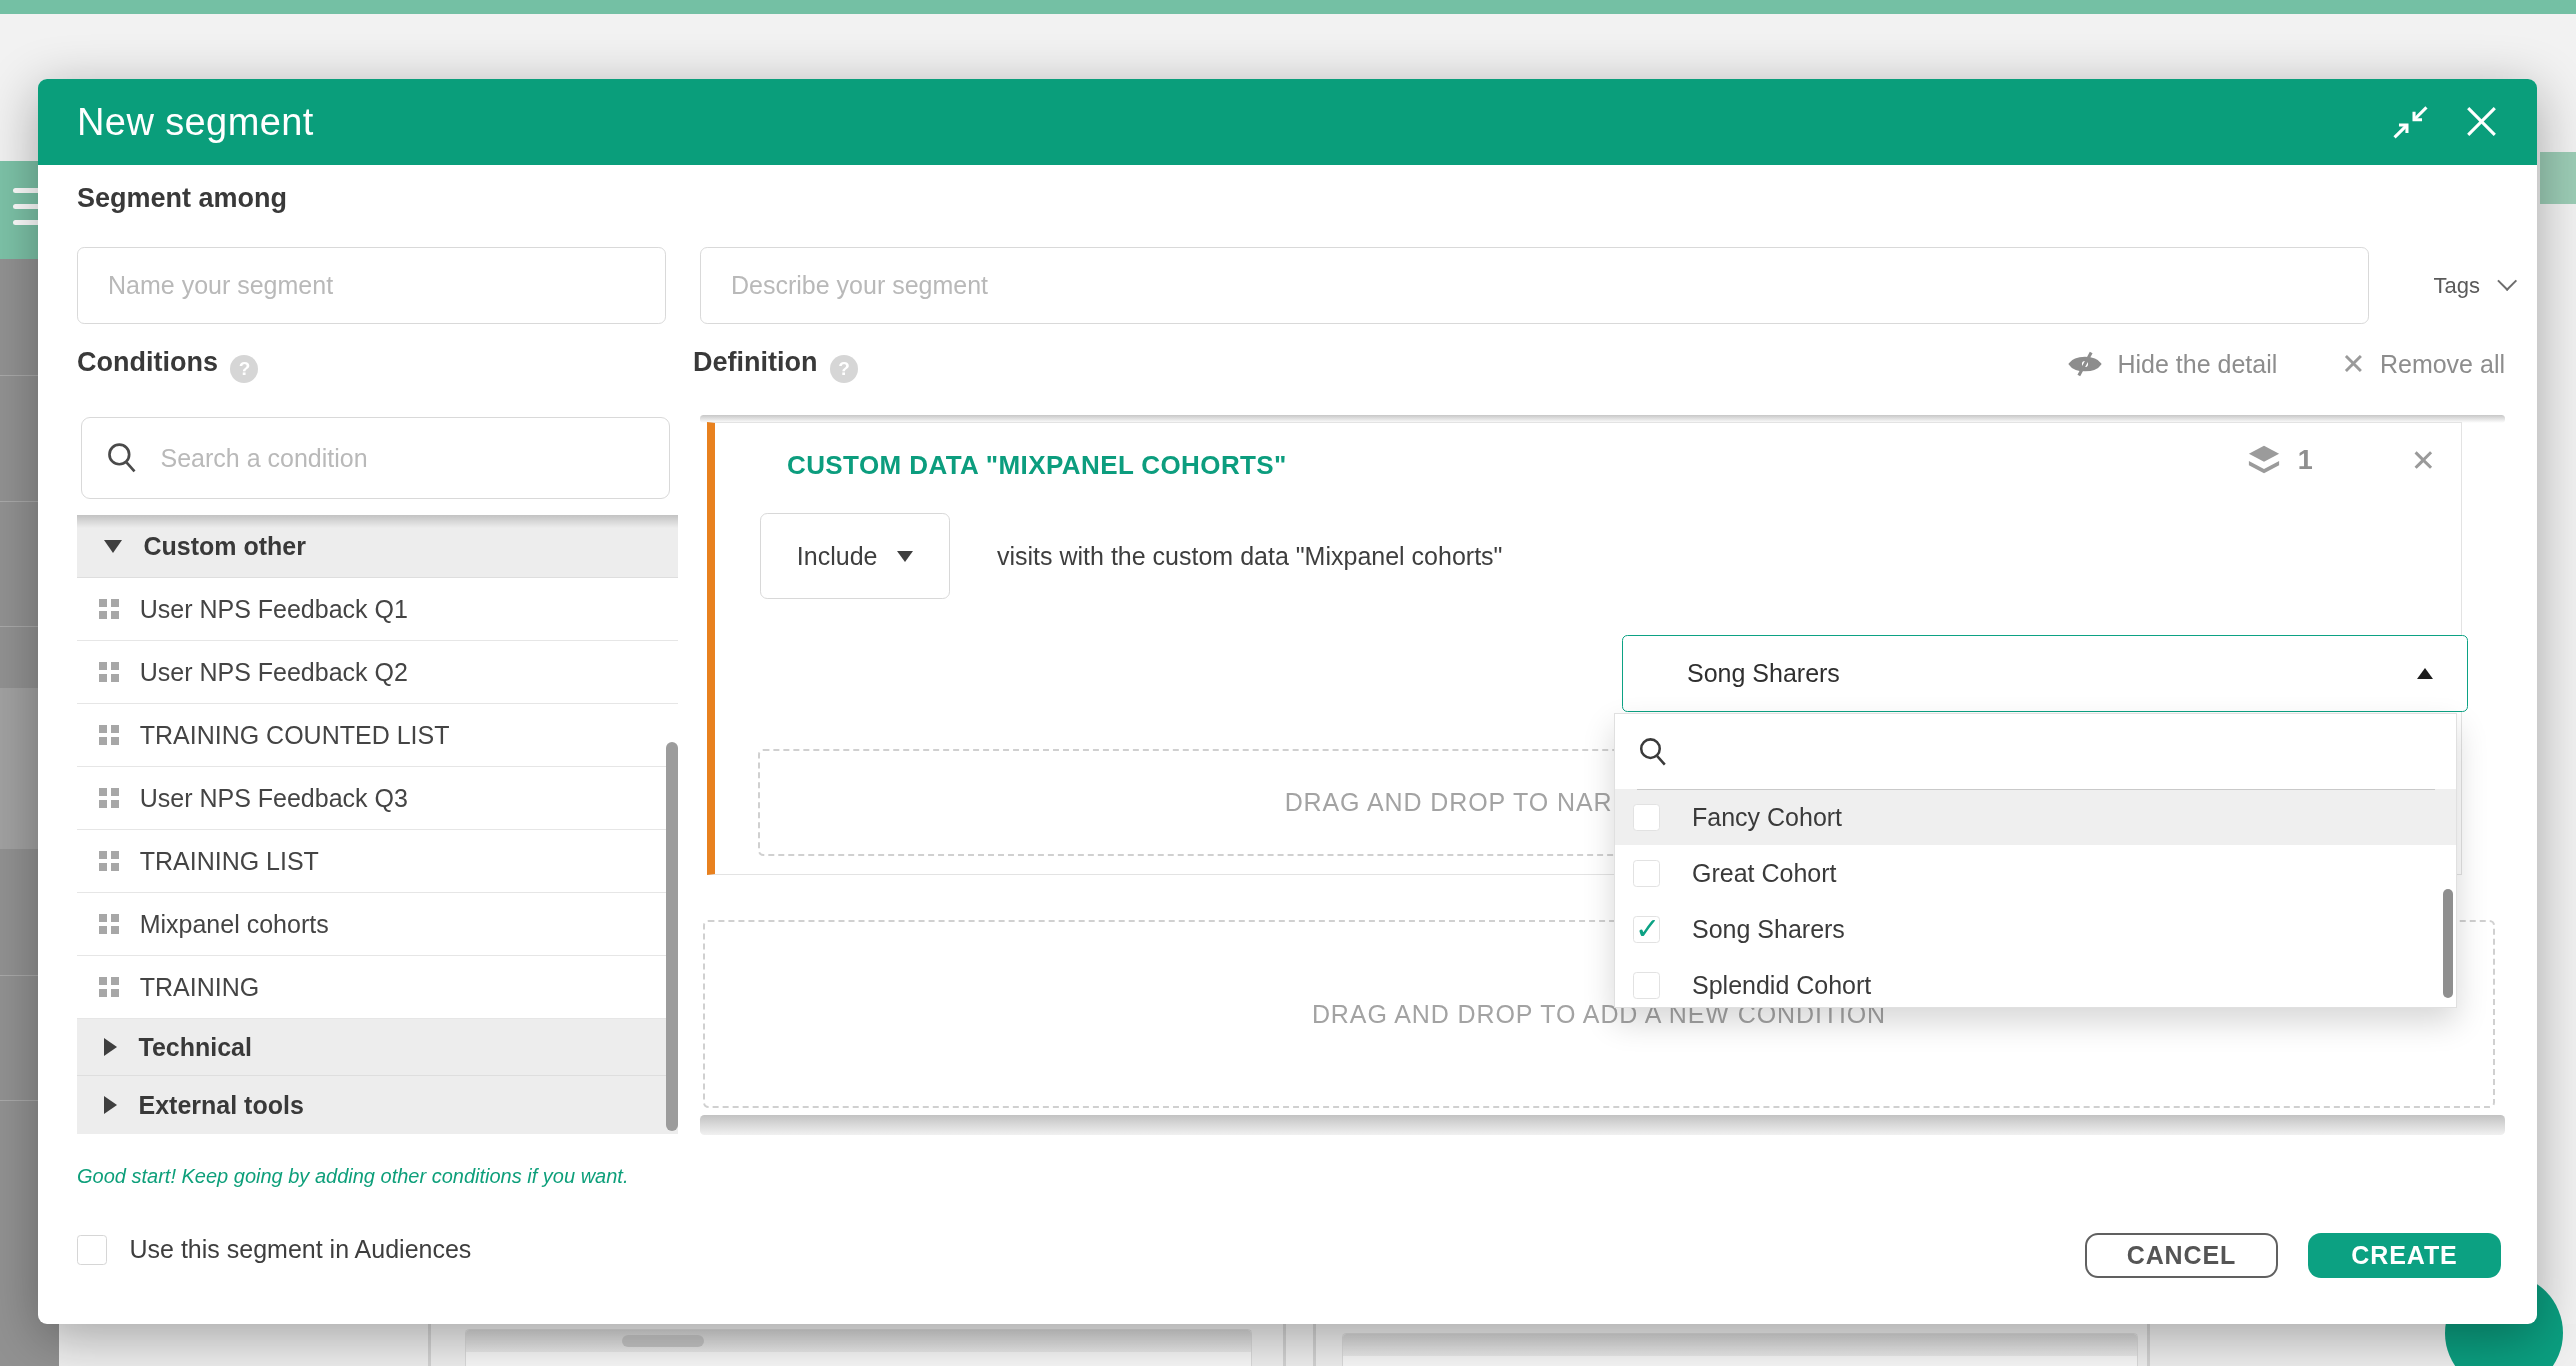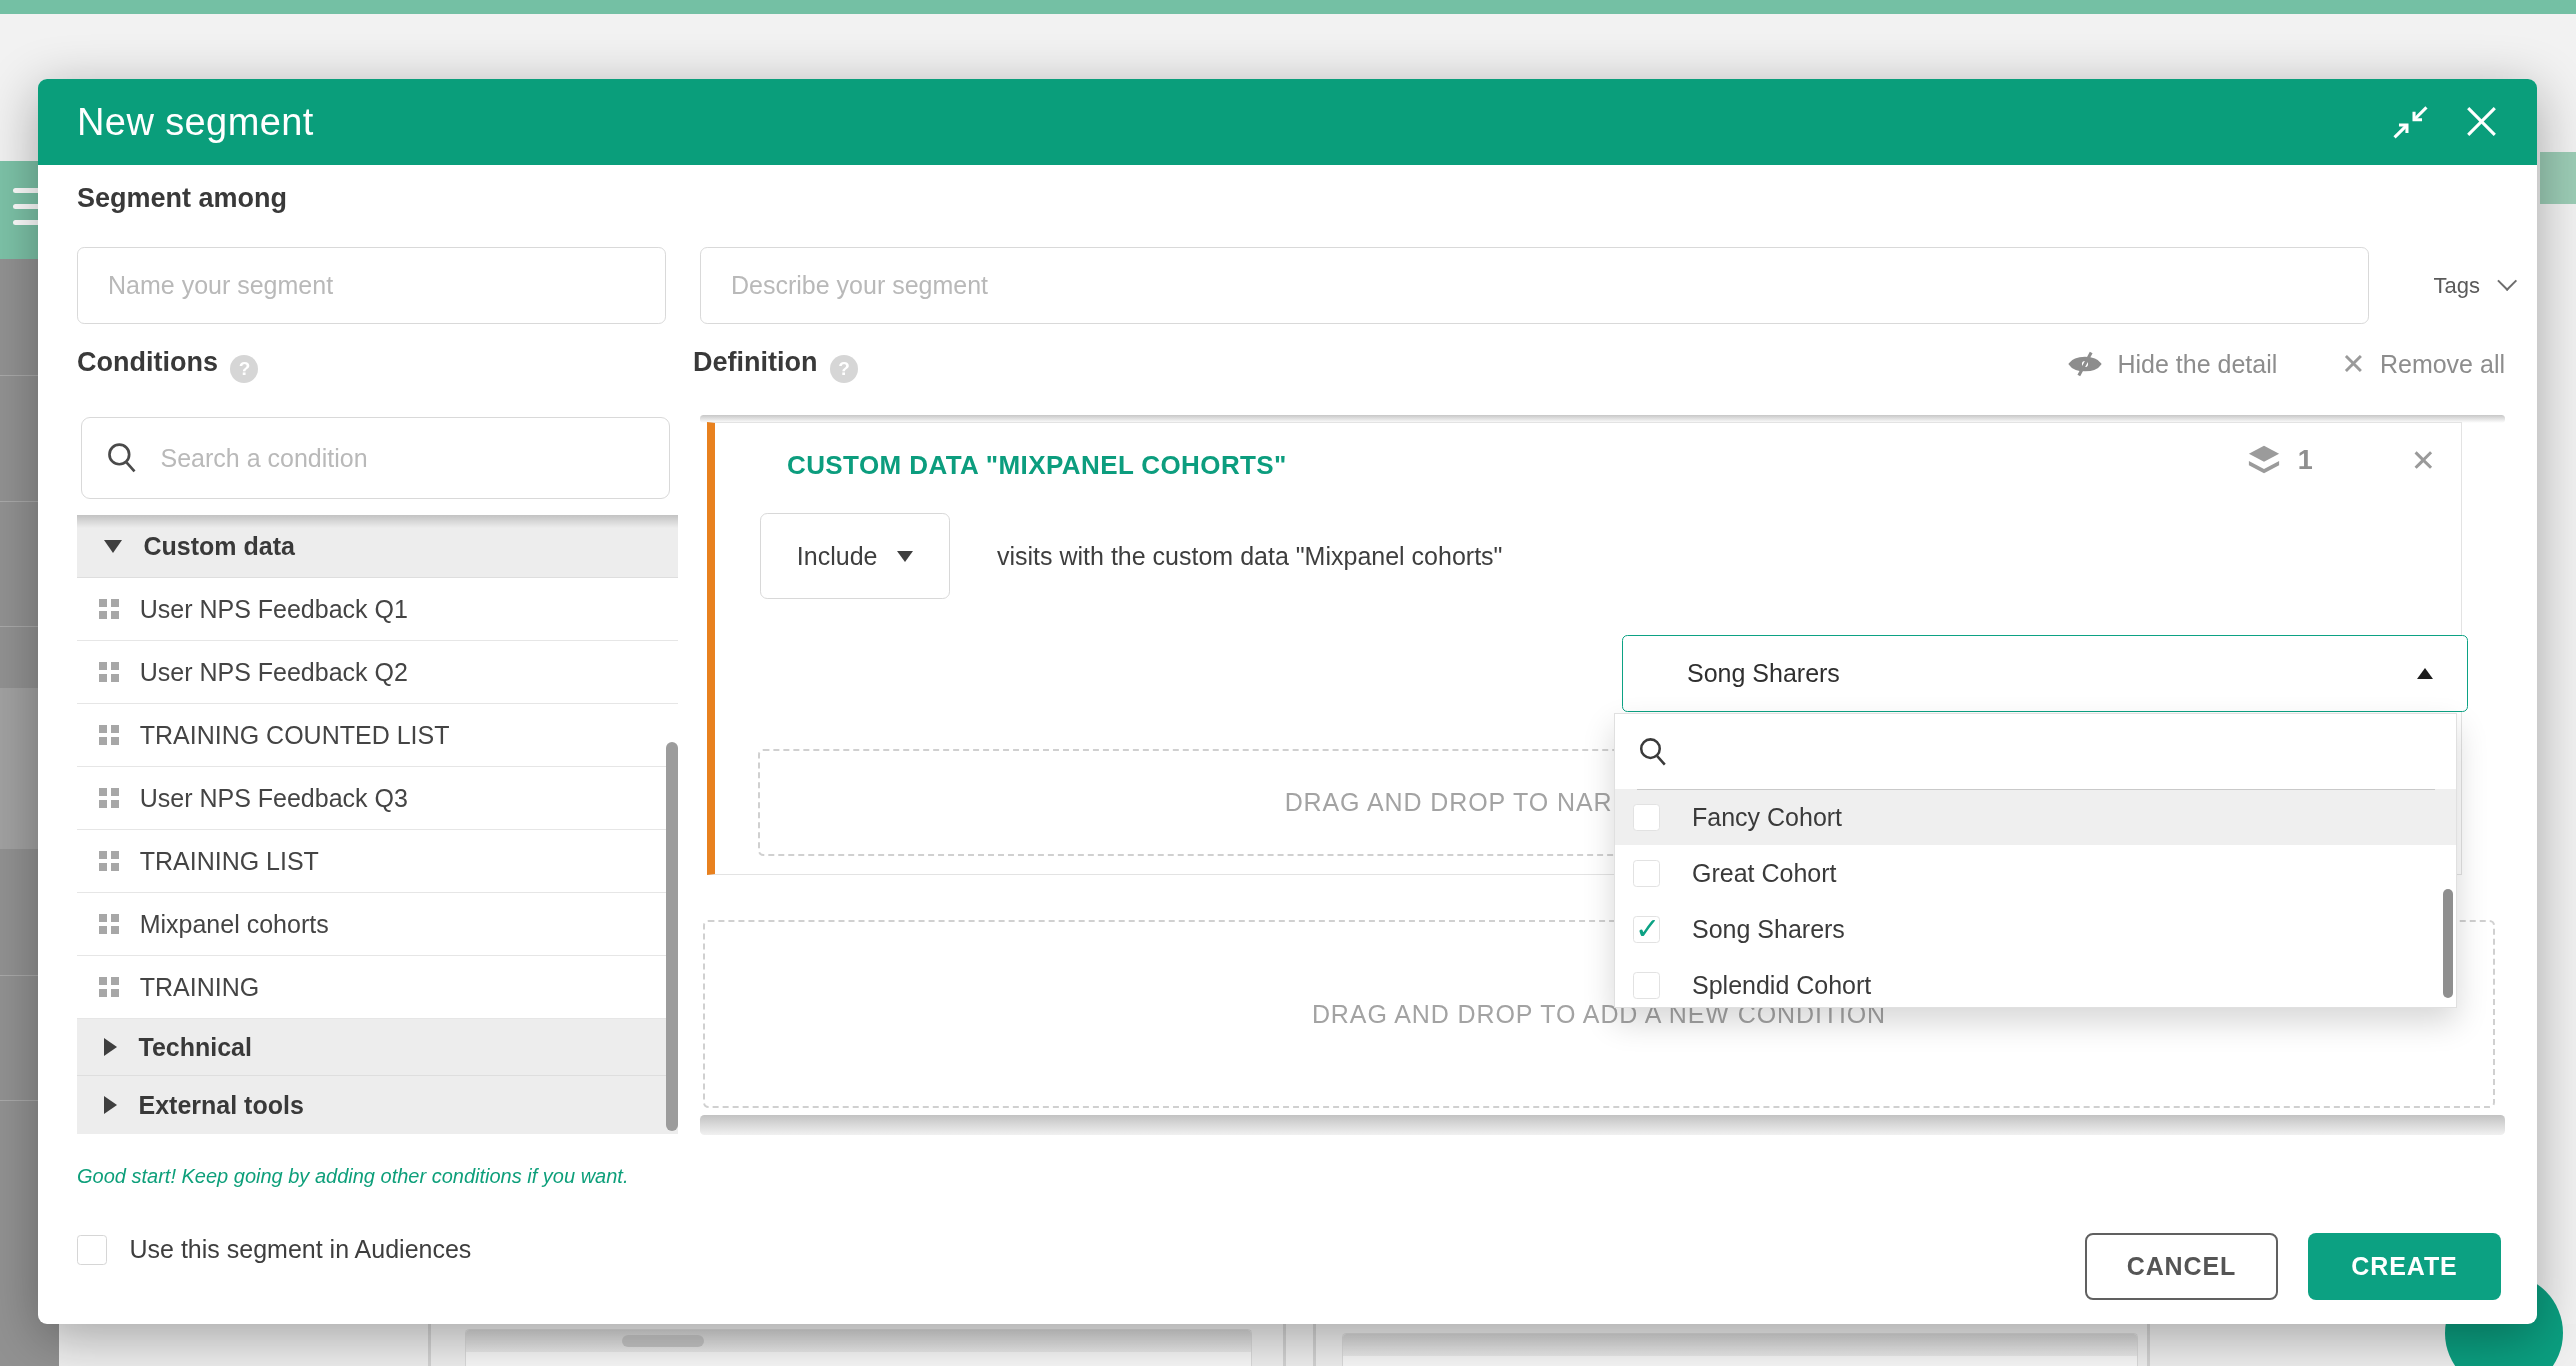--- a/index.html
+++ b/index.html
@@ -89,21 +89,21 @@
   .opt.hover { background:#efefef; }
   .cbx { width:27px; height:27px; border:1.8px solid #e2e2e2; border-radius:3.6px; background:#fff; position:relative; flex:none; }
   .opt.checked .cbx { border-color:#e2e2e2; }
   .opt.checked .cbx::after { content:"✓"; position:absolute; left:0.9px; top:-5.4px; font-size:30px; font-weight:bold; color:#0ca284; }
   .vdrop-scroll { position:absolute; right:2.7px; top:175px; width:10.7px; height:109px; background:#8f8f8f; border-radius:5.4px; }
 
   
   .tip { position:absolute; left:39px; top:1086px; font-size:20px; font-style:italic; color:#0d9f7a; }
   .aud-row { position:absolute; left:39px; top:1156px; display:flex; align-items:center; gap:23px; font-size:25px; color:#3e3e3e; }
   .aud-cbx { width:29.5px; height:29.5px; border:1.8px solid #d6d6d6; border-radius:3.6px; background:#fff; cursor:pointer; }
-  .btn { position:absolute; top:1154px; height:67px; width:193px; border-radius:8px; font-size:25px; font-weight:bold; letter-spacing:0.9px; display:flex; align-items:center; justify-content:center; cursor:pointer; }
+  .btn { position:absolute; top:1154px; height:45px; width:193px; border-radius:13px; font-size:25px; font-weight:bold; letter-spacing:0.9px; display:flex; align-items:center; justify-content:center; cursor:pointer; }
   .btn-cancel { right:259px; background:#fff; border:2.7px solid #606060; color:#555; }
   .btn-create { right:36px; background:#0ca182; color:#fff; }
 
   svg { display:block; }
 </style>
 </head>
 <body>
 
 <div class="bg-topstrip"></div>
 <div class="bg-burger">
@@ -188,21 +188,21 @@
     <svg width="34" height="34" viewBox="0 0 38 38" fill="none" stroke="#4a4a4a" stroke-width="3">
       <circle cx="16" cy="15" r="11"></circle>
         <line x1="24" y1="24" x2="33" y2="34"></line>
     </svg>
     <span class="ph">Search a condition</span>
   </div>
 
   <div class="cond-list">
     <div class="grp-row" style="height:63px;">
       <span class="car car-down"></span>
-      <span>Custom data</span>
+      <span>Custom other</span>
     </div>
     <div class="item-row">
       <span class="handle">
           <i></i>
           <i></i>
           <i></i>
           <i></i>
         </span>
       <span>User NPS Feedback Q1</span>
     </div>

